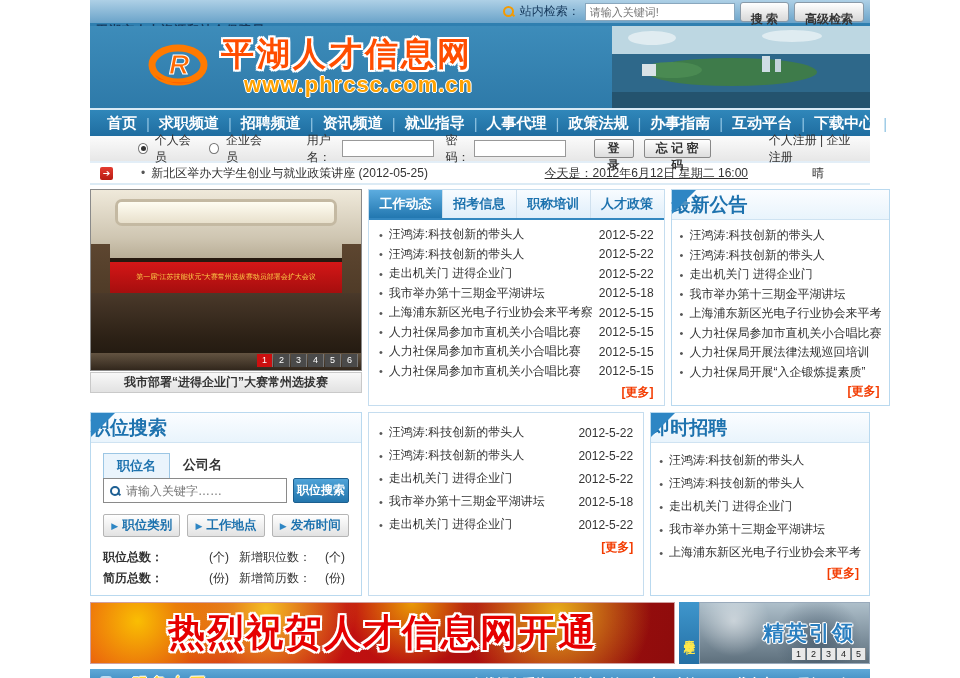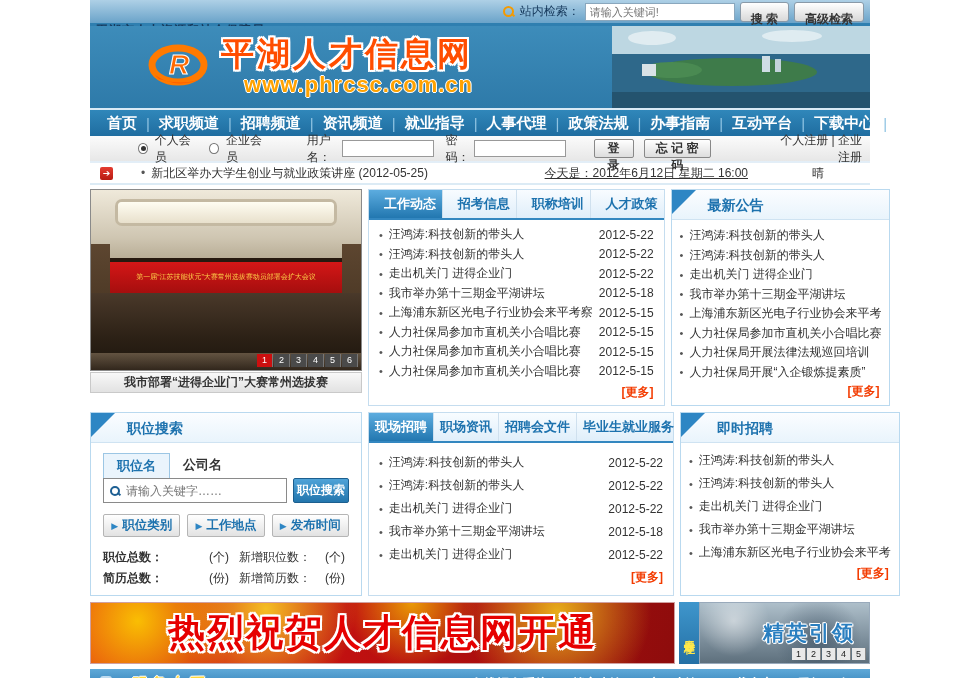--- a/index.html
+++ b/index.html
@@ -71,21 +71,21 @@
   .radio { width: 11px; height: 11px; border: 1px solid #777; border-radius: 50%; background: #fff;
     display: inline-block; position: relative; margin-right: 3px; vertical-align: -2px; cursor: pointer; }
   .radio.checked::after { content: ""; position: absolute; left: 2px; top: 2px; width: 5px; height: 5px;
     border-radius: 50%; background: #333; }
   .login-row .grp { margin-left: 40px; display: flex; align-items: center; gap: 4px; }
   .login-row input { width: 92px; height: 17px; border: 1px solid #999; }
   .btn-form {
     height: 19px; padding: 0 7px; font-size: 12px; font-weight: bold; color: #333;
     background: linear-gradient(#fff, #ddd); border: 1px solid #888; border-radius: 2px; cursor: pointer;
   }
-  .reg-links { margin-left: 58px; text-align: right; }
+  .reg-links { margin-left: 58px; }
   .reg-links span { cursor: pointer; }
 
   
   .ticker { height: 22px; display: flex; align-items: center; font-size: 12px; color: #333;
     background: #fff; border-bottom: 2px solid #dcebf5; padding: 0 6px; }
   .ticker-icon { width: 13px; height: 13px; border-radius: 2px; margin: 0 28px 0 4px;
     background: linear-gradient(#e43b30, #b81b12); color: #fff; font-size: 9px; line-height: 13px;
     text-align: center; font-weight: bold; }
   .ticker .bullet { color: #555; margin-right: 6px; }
   .ticker .today { margin-left: auto; margin-right: 64px; text-decoration: underline; }
@@ -120,36 +120,36 @@
   .photo-pages .pg.active { background: #cc0f0f; }
   .photo-caption { width: 272px; height: 21px; margin-top: 1px;
     background: linear-gradient(#f8f8f8, #e2e2e2); border: 1px solid #c9c9c9;
     font-size: 12px; font-weight: bold; color: #333; text-align: center; line-height: 19px;
     white-space: nowrap; overflow: hidden; }
 
   
   .panel { border: 1px solid #c5ddef; background: #fff; }
   .tabbar { height: 30px; display: flex; background: linear-gradient(#f8fcff, #dfeefa);
     border-bottom: 2px solid #3387c0; }
-  .tab { flex: 1; text-align: right; line-height: 28px; font-size: 13px; font-weight: bold;
+  .tab { flex: 1; text-align: center; line-height: 28px; font-size: 13px; font-weight: bold;
     color: #1d72ae; border-right: 1px solid #cfe0ee; cursor: pointer; white-space: nowrap; padding: 0 6px; }
   .tab:last-child { border-right: none; }
   .tab.active { background: linear-gradient(#5cacdf, #2277b0); color: #fff; }
   .news-list { padding: 5px 10px 2px 10px; }
   .news-row { display: flex; align-items: center; height: 19.5px; font-size: 12px; color: #333; overflow: hidden; }
   .news-row .bullet { color: #555; margin-right: 6px; font-size: 11px; }
   .news-row .t { cursor: pointer; white-space: nowrap; overflow: hidden; }
   .news-row .d { margin-left: auto; white-space: nowrap; padding-left: 6px; }
   .more { text-align: right; font-size: 12px; font-weight: bold; color: #f33b00; padding: 1px 10px 4px 0; }
   .more span { cursor: pointer; }
 
   
   .cpanel { border: 1px solid #b9d9ef; background: #fff; position: relative; }
-  .cpanel-h { position: relative; height: 30px; line-height: 30px; padding-left: 36px;
-    font-size: 14px; font-weight: bold; color: #1d72ae;
+  .cpanel-h { position: relative; height: 30px; line-height: 30px; 
+    font-size: 19px; font-weight: bold; color: #1d72ae;
     background: linear-gradient(#fbfdff, #e9f4fc); border-bottom: 1px solid #cfe3f2; }
   .cpanel-h::before { content: ""; position: absolute; left: 0; top: 0;
     border-top: 24px solid #2e86c4; border-right: 24px solid transparent; }
   .notice-list { padding: 6px 8px 0 8px; }
   .notice-row { display: flex; align-items: center; height: 19.5px; font-size: 12px; color: #333; }
   .notice-row .bullet { color: #555; margin-right: 6px; font-size: 11px; }
   .notice-row .t { cursor: pointer; white-space: nowrap; overflow: hidden; }
 
   
   .js-body { padding: 10px 12px 6px 12px; }
@@ -477,26 +477,20 @@
             <span class="lbl">简历总数：</span>
             <span class="unit">(份)</span>
             <span class="lbl2">新增简历数：</span>
             <span class="unit2">(份)</span>
           </div>
         </div>
       </div>
     </div>
 
     <div class="col-mid panel">
-      <div class="tabbar">
-        <span class="tab active" style="flex:0 0 auto">现场招聘</span>
-        <span class="tab" style="flex:0 0 auto">职场资讯</span>
-        <span class="tab" style="flex:0 0 auto">招聘会文件</span>
-        <span class="tab" style="flex:1">毕业生就业服务</span>
-      </div>
       <div class="news-list" style="padding-top:8px">
         <div class="news-row" style="height:23px">
             <span class="bullet">•</span>
             <span class="t">汪鸿涛:科技创新的带头人</span>
             <span class="d">2012-5-22</span>
           </div>
         <div class="news-row" style="height:23px">
             <span class="bullet">•</span>
             <span class="t">汪鸿涛:科技创新的带头人</span>
             <span class="d">2012-5-22</span>

